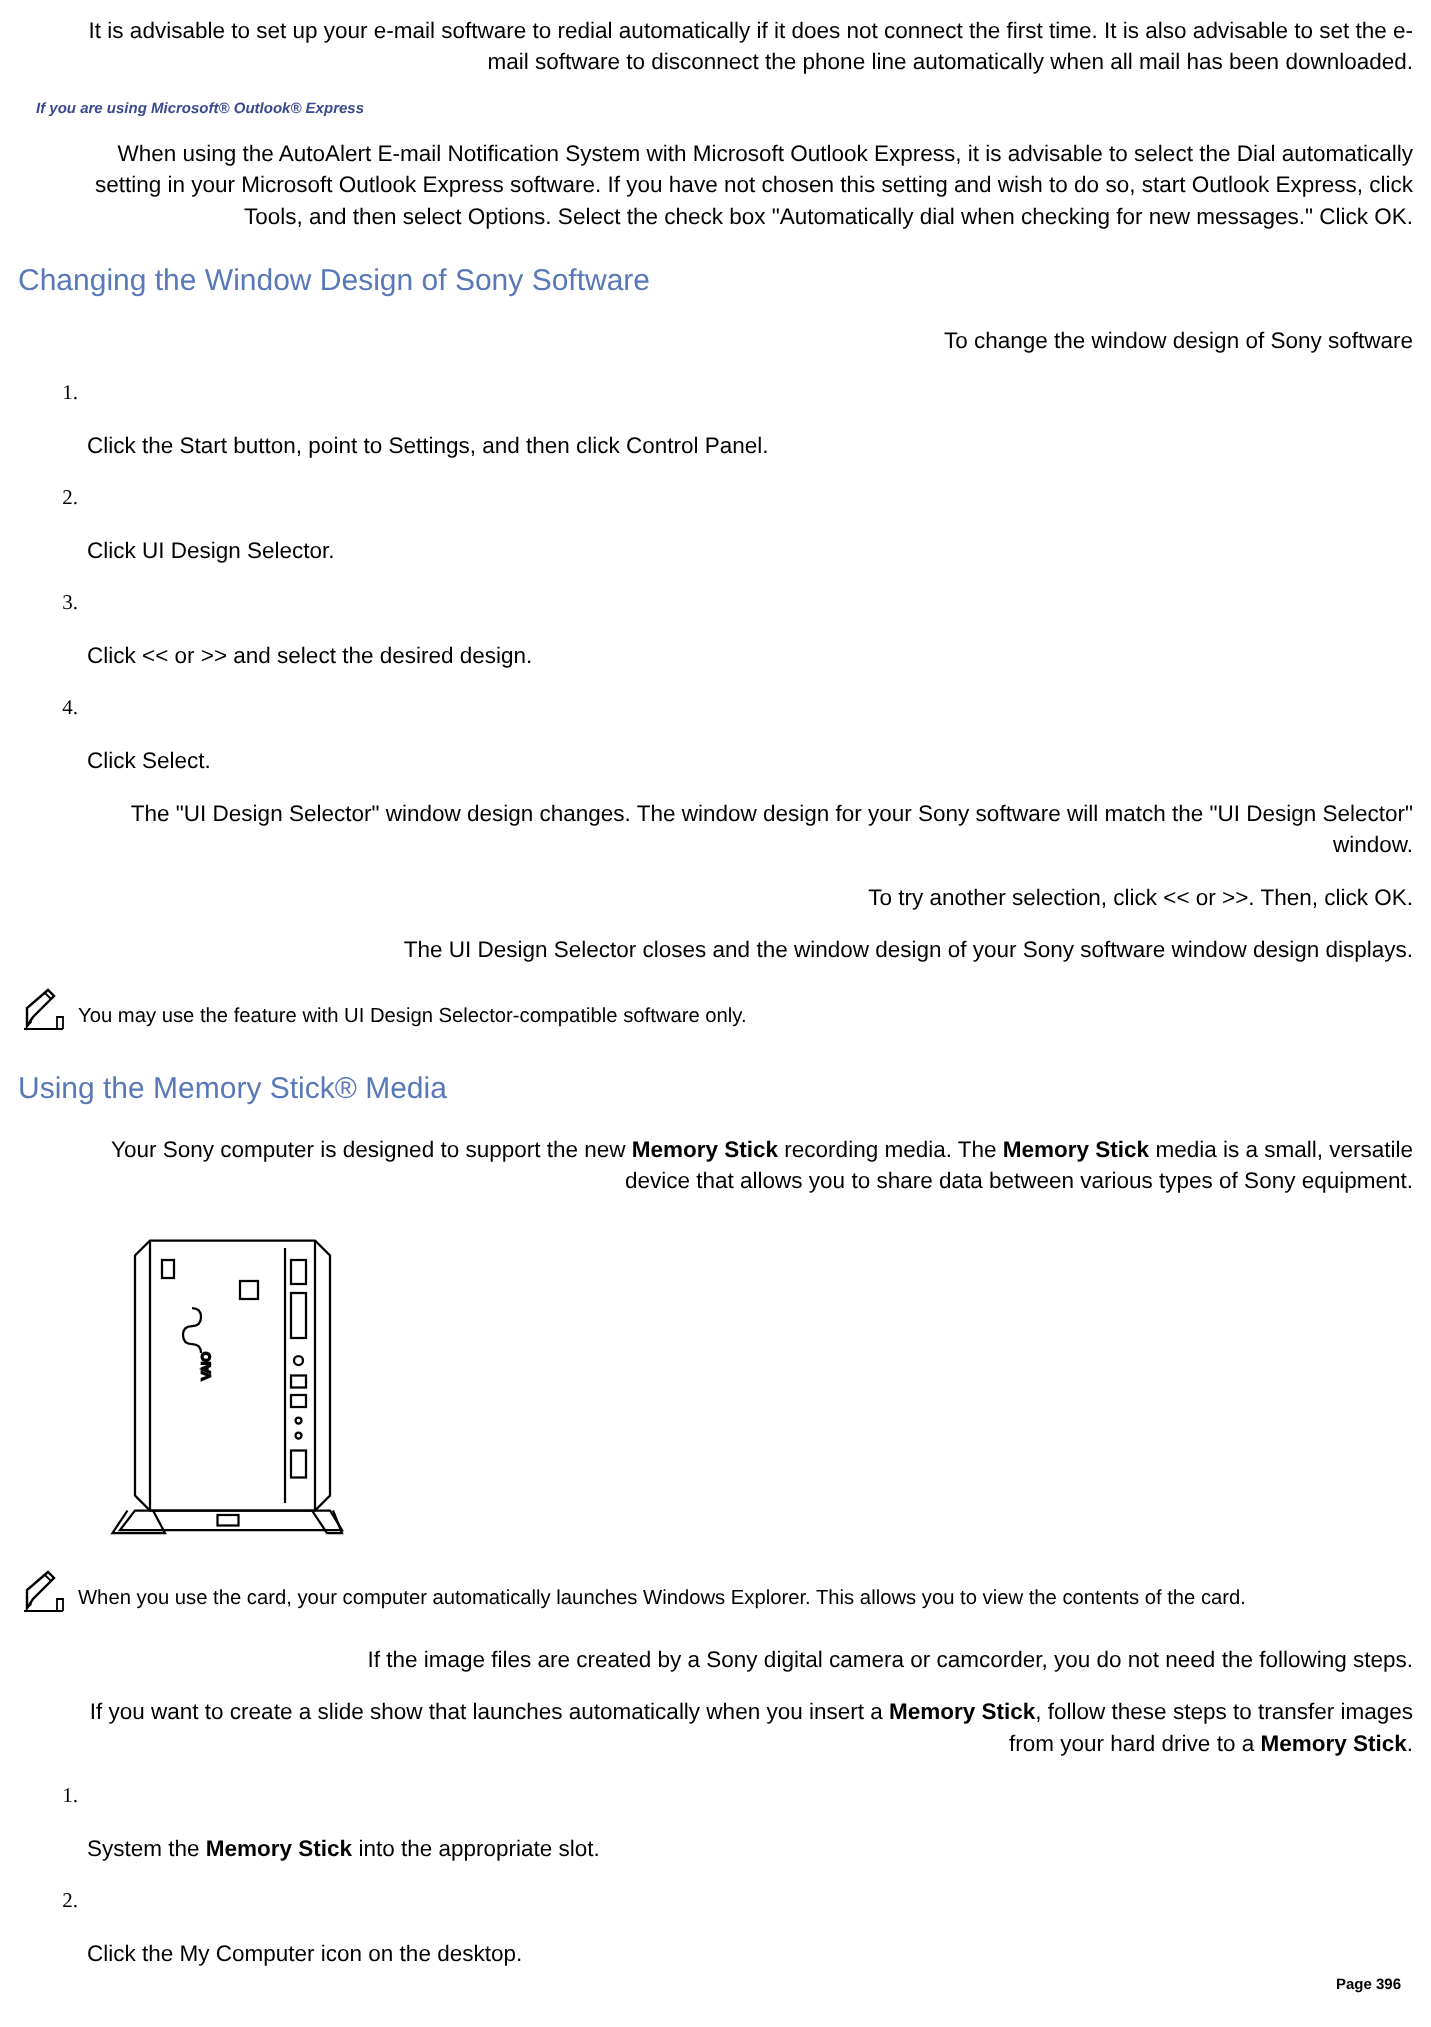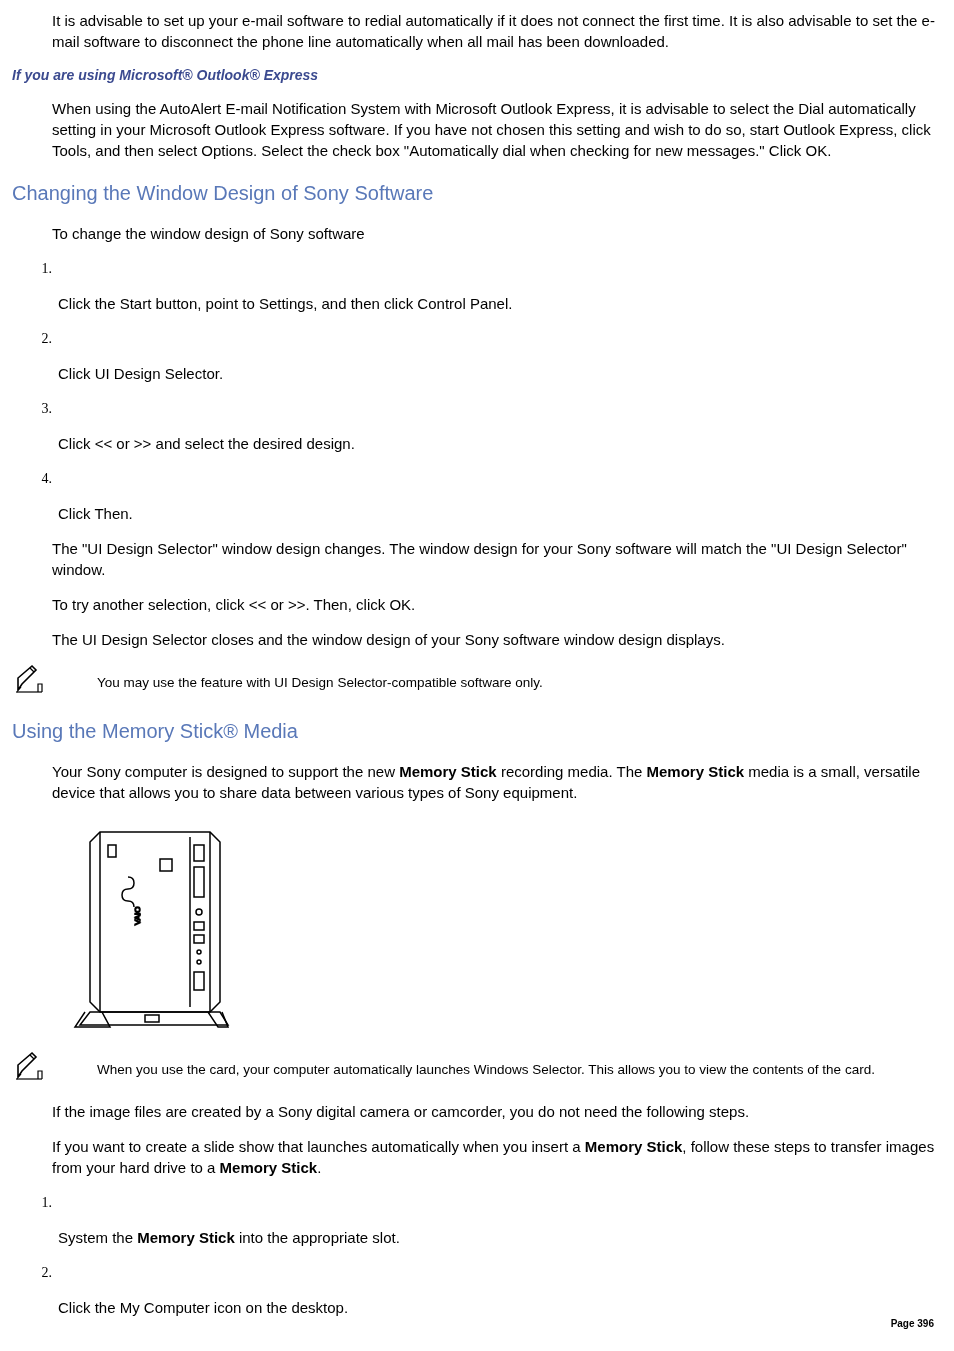--- a/index.html
+++ b/index.html
@@ -7,27 +7,28 @@
       font-family: Verdana, Geneva, sans-serif;
       font-size: 15px;
       color: #000;
       margin: 0;
       padding: 10px 12px;
       line-height: 1.4;
       width: 954px;
     }
     .para {
       margin: 0 0 14px 40px;
+      text-align: right;
     }
     .sub-heading {
       font-weight: bold;
       font-style: italic;
       color: #3b4a8f;
-      font-size: 14px;
-      margin: 6px 0 12px 0;
+      font-size: 10px;
+      margin: 6px 0 12px 12px;
     }
     h2.section-heading {
       color: #5978b8;
       font-size: 20px;
       font-weight: normal;
       margin: 18px 0 16px 0;
     }
     ol.steps {
       list-style: none;
       padding: 0;
@@ -48,21 +49,20 @@
     }
     .step-text {
       flex: 1;
       margin-top: 35px;
     }
     .note-block {
       display: flex;
       align-items: flex-start;
       margin: 10px 0 14px 0;
       font-size: 13.5px;
-      gap: 45px;
     }
     .note-icon {
       flex: 0 0 auto;
       margin-right: 6px;
     }
     .note-text {
       padding-top: 10px;
       flex: 1;
     }
     .image-placeholder {
@@ -101,21 +101,21 @@
   <li>
     <span class="step-num">2.</span>
     <span class="step-text">Click UI Design Selector.</span>
   </li>
   <li>
     <span class="step-num">3.</span>
     <span class="step-text">Click &lt;&lt; or &gt;&gt; and select the desired design.</span>
   </li>
   <li>
     <span class="step-num">4.</span>
-    <span class="step-text">Click Then.</span>
+    <span class="step-text">Click Select.</span>
   </li>
 </ol>
 
 <p class="para">The "UI Design Selector" window design changes. The window design for your Sony software will match the "UI Design Selector" window.</p>
 <p class="para">To try another selection, click &lt;&lt; or &gt;&gt;. Then, click OK.</p>
 <p class="para">The UI Design Selector closes and the window design of your Sony software window design displays.</p>
 
 <div class="note-block">
   <span class="note-icon">
     <svg width="34" height="30" viewBox="0 0 34 30">
@@ -165,21 +165,21 @@
 <div class="note-block">
   <span class="note-icon">
     <svg width="34" height="30" viewBox="0 0 34 30">
       <path d="M6 26 L6 14 L20 2 L24 6 L10 20 L6 26 Z" fill="none" stroke="#000" stroke-width="1.6"></path>
       <path d="M18 4 L22 8" stroke="#000" stroke-width="1.2"></path>
       <path d="M6 26 L9 23" stroke="#000" stroke-width="1.2"></path>
       <path d="M4 28 L30 28" stroke="#000" stroke-width="1.2"></path>
       <path d="M26 28 L26 20 L30 20 L30 28" fill="none" stroke="#000" stroke-width="1.2"></path>
     </svg>
   </span>
-  <span class="note-text">When you use the card, your computer automatically launches Windows Selector. This allows you to view the contents of the card.</span>
+  <span class="note-text">When you use the card, your computer automatically launches Windows Explorer. This allows you to view the contents of the card.</span>
 </div>
 
 <p class="para">If the image files are created by a Sony digital camera or camcorder, you do not need the following steps.</p>
 
 <p class="para">
   <span>If you want to create a slide show that launches automatically when you insert a </span><span class="bold">Memory Stick</span><span>, follow these steps to transfer images from your hard drive to a </span><span class="bold">Memory Stick</span><span>.</span>
 </p>
 
 <ol class="steps">
   <li>

